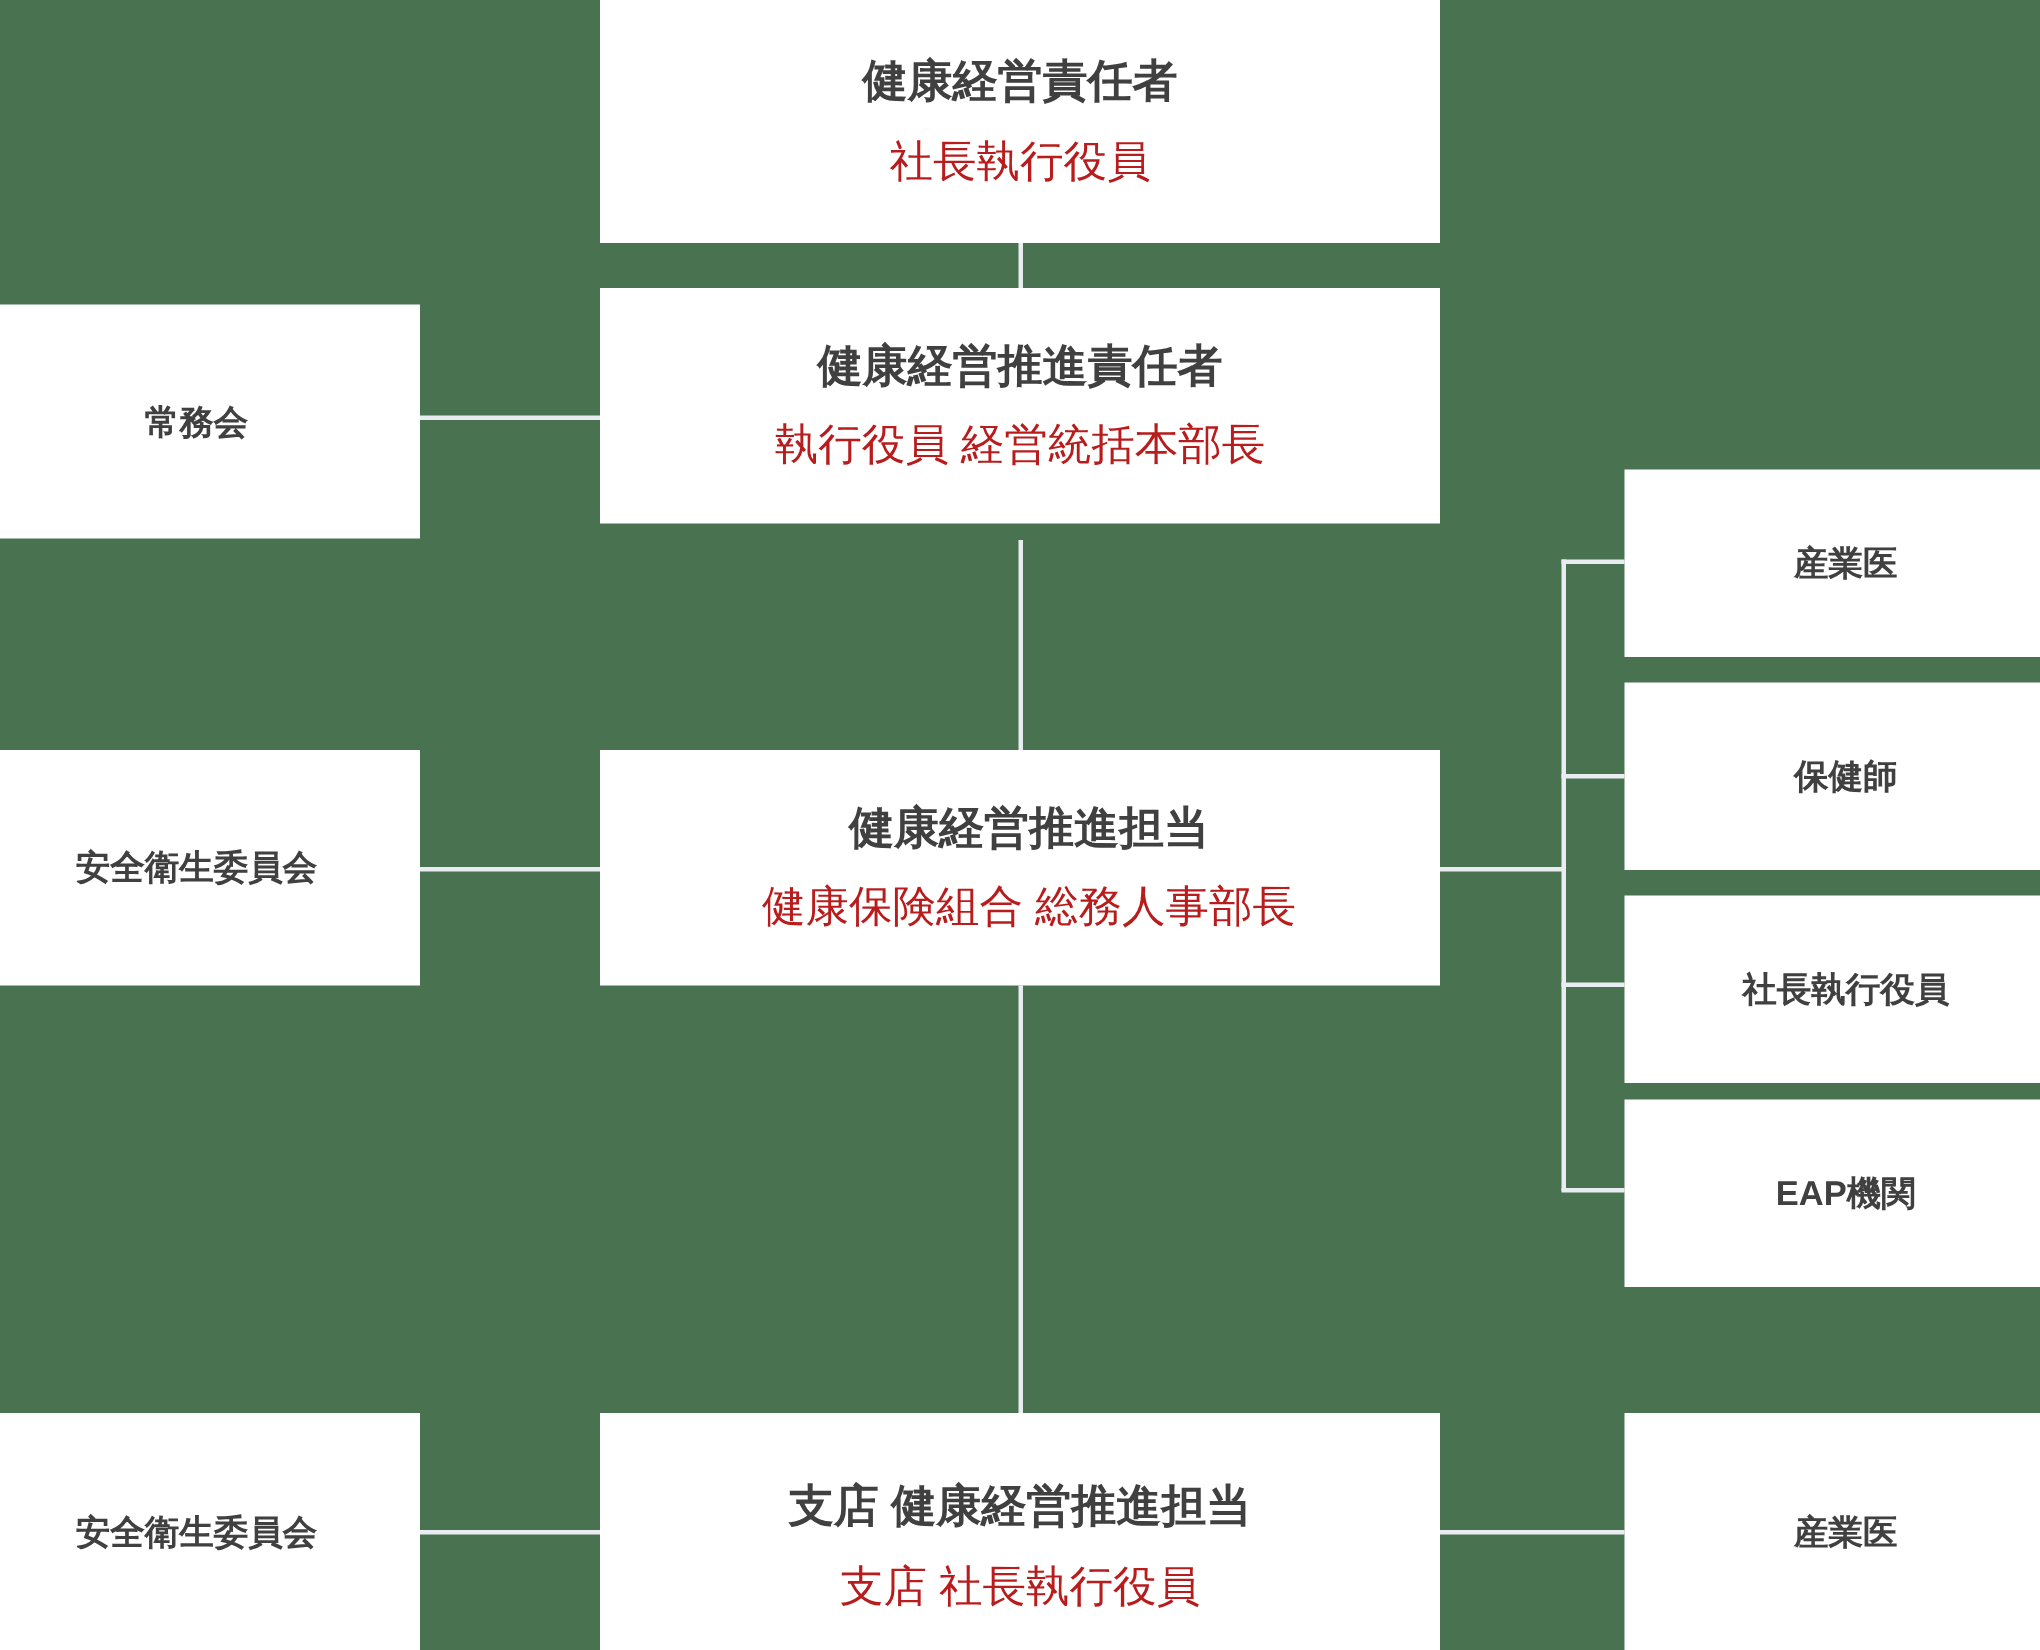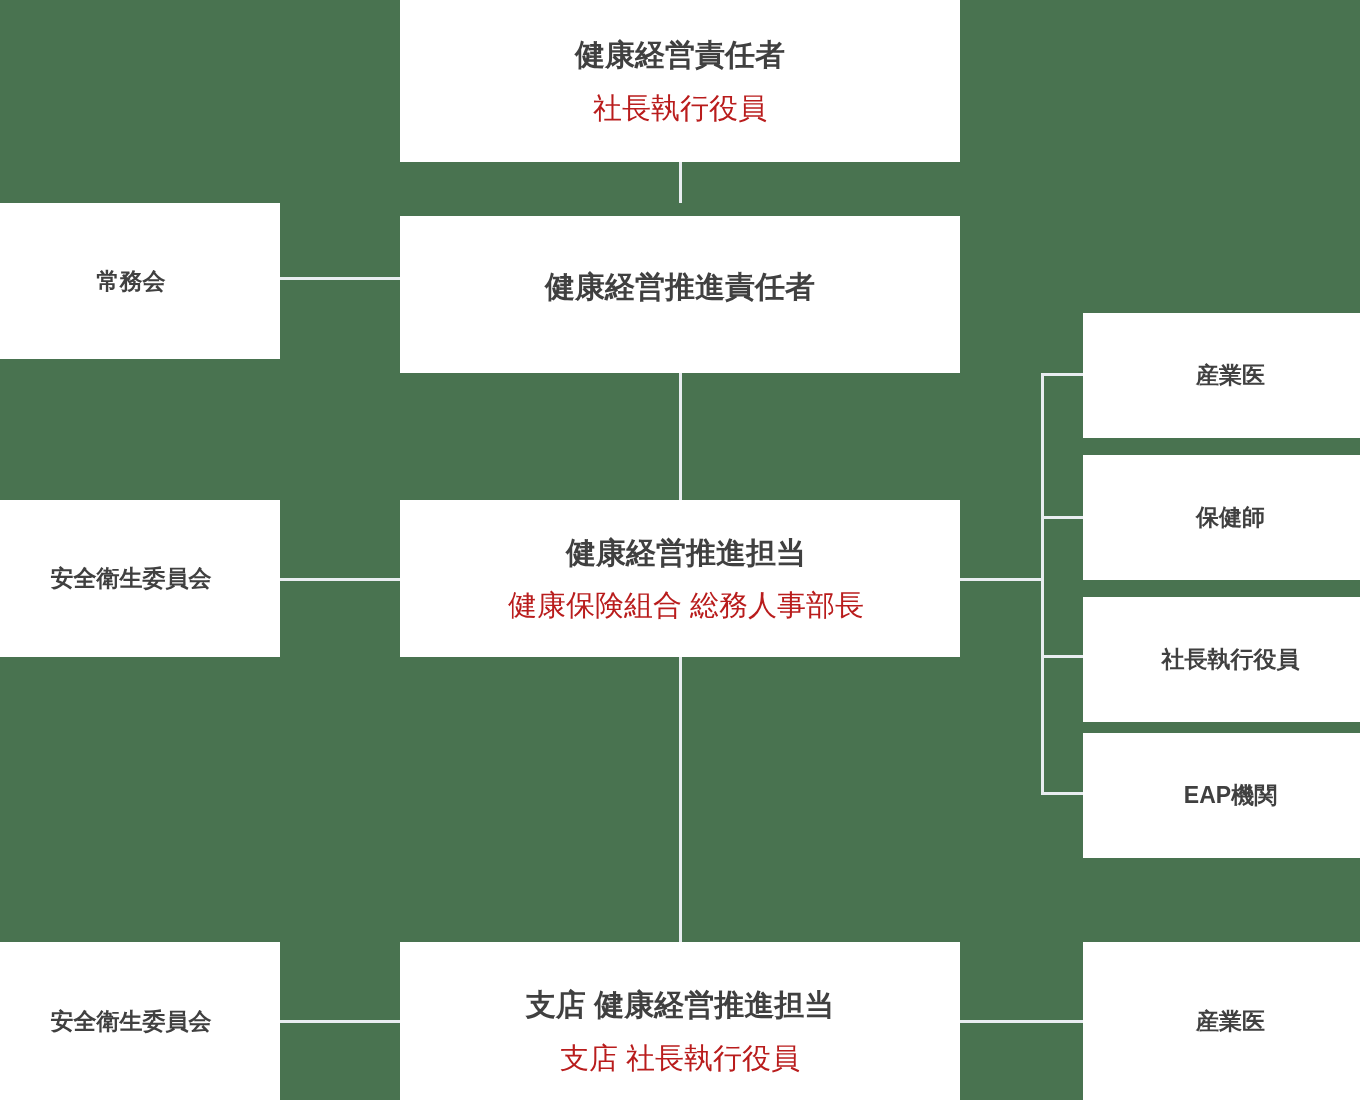--- a/index.html
+++ b/index.html
@@ -91,22 +91,23 @@
 
   <div class="node center" style="left:400px; top:0px; width:560px; height:162px;">
     <div class="title">健康経営責任者</div>
     <div class="subtitle">社長執行役員</div>
   </div>
 
   <div class="node side" style="left:-18px; top:203px; width:298px; height:156px;">
     <div class="title">常務会</div>
   </div>
 
-  <div class="node center" style="left:400px; top:216px; width:560px; height:157px;">
+  <div class="node center" style="left:400px; top:192px; width:560px; height:157px;">
     <div class="title">健康経営推進責任者</div>
+    <div class="subtitle">執行役員 経営統括本部長</div>
   </div>
 
   <div class="node side" style="left:1083px; top:313px; width:295px; height:125px;">
     <div class="title">産業医</div>
   </div>
 
   <div class="node side" style="left:1083px; top:455px; width:295px; height:125px;">
     <div class="title">保健師</div>
   </div>
 

